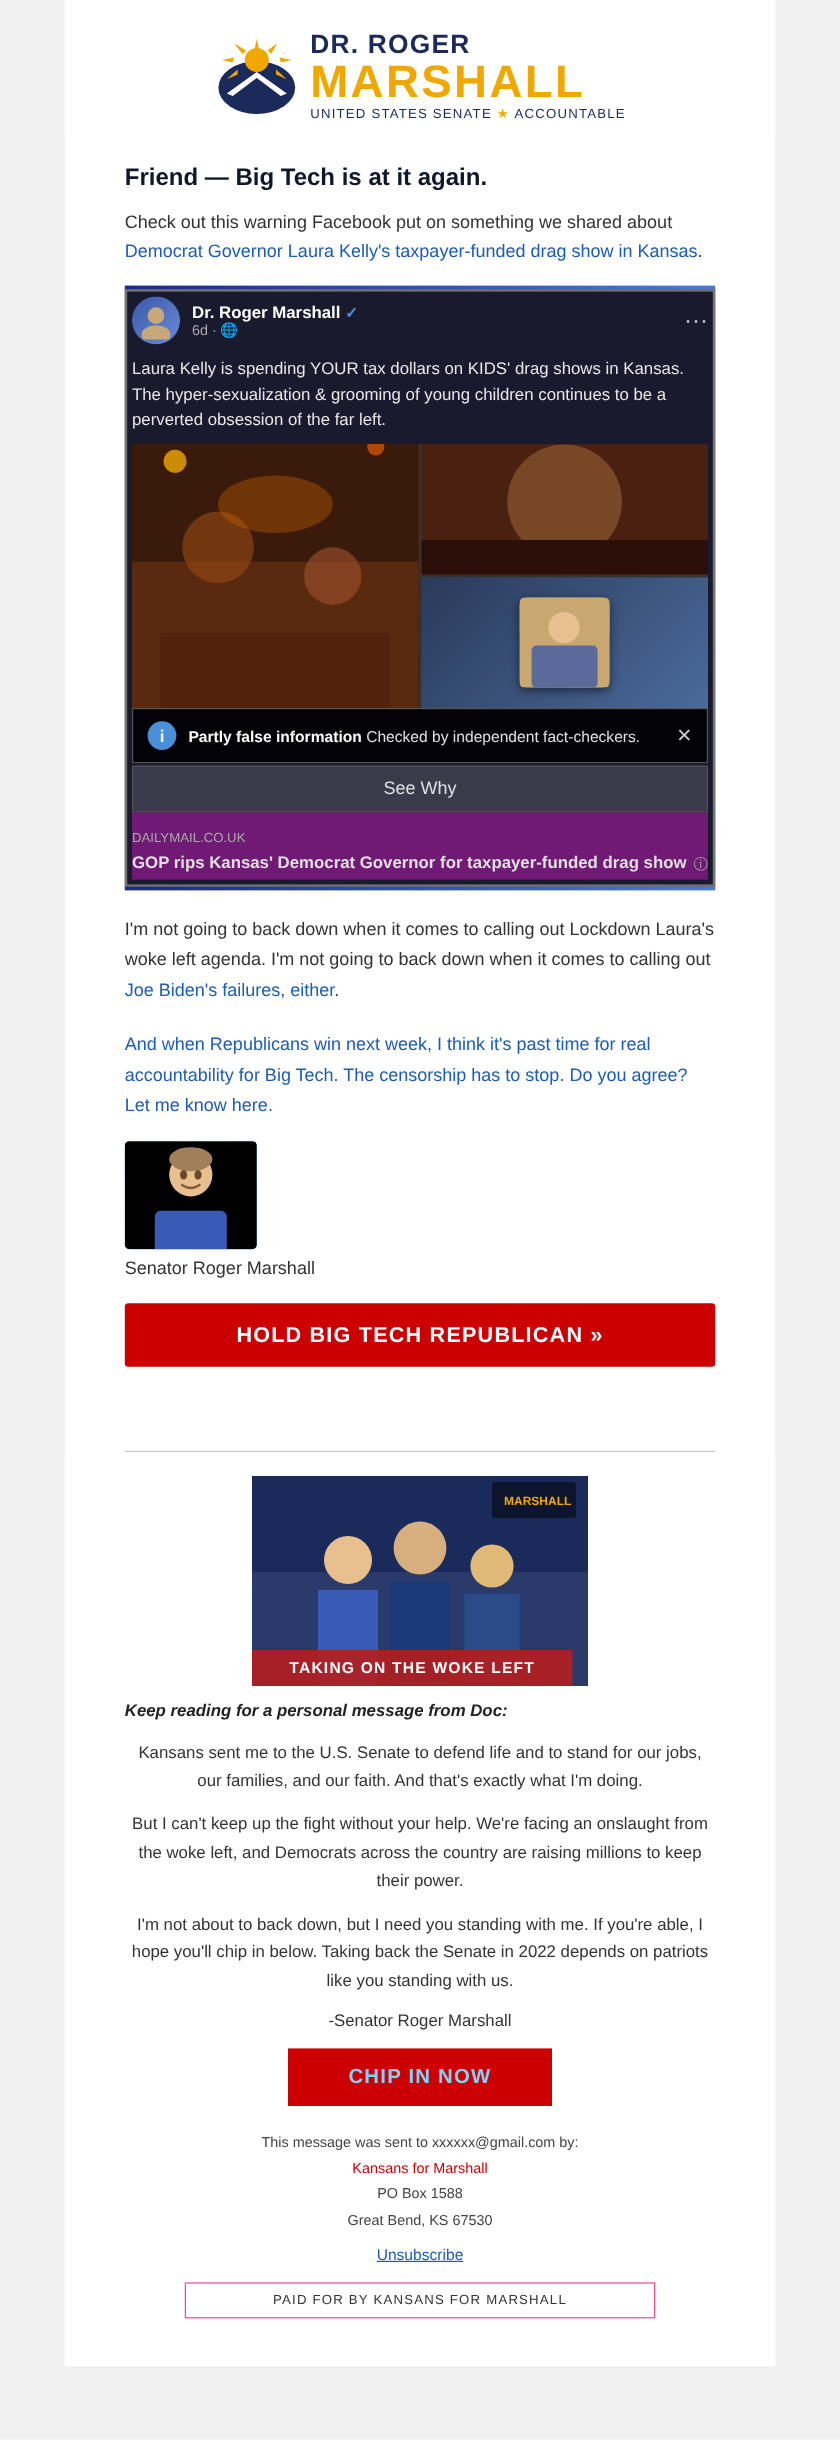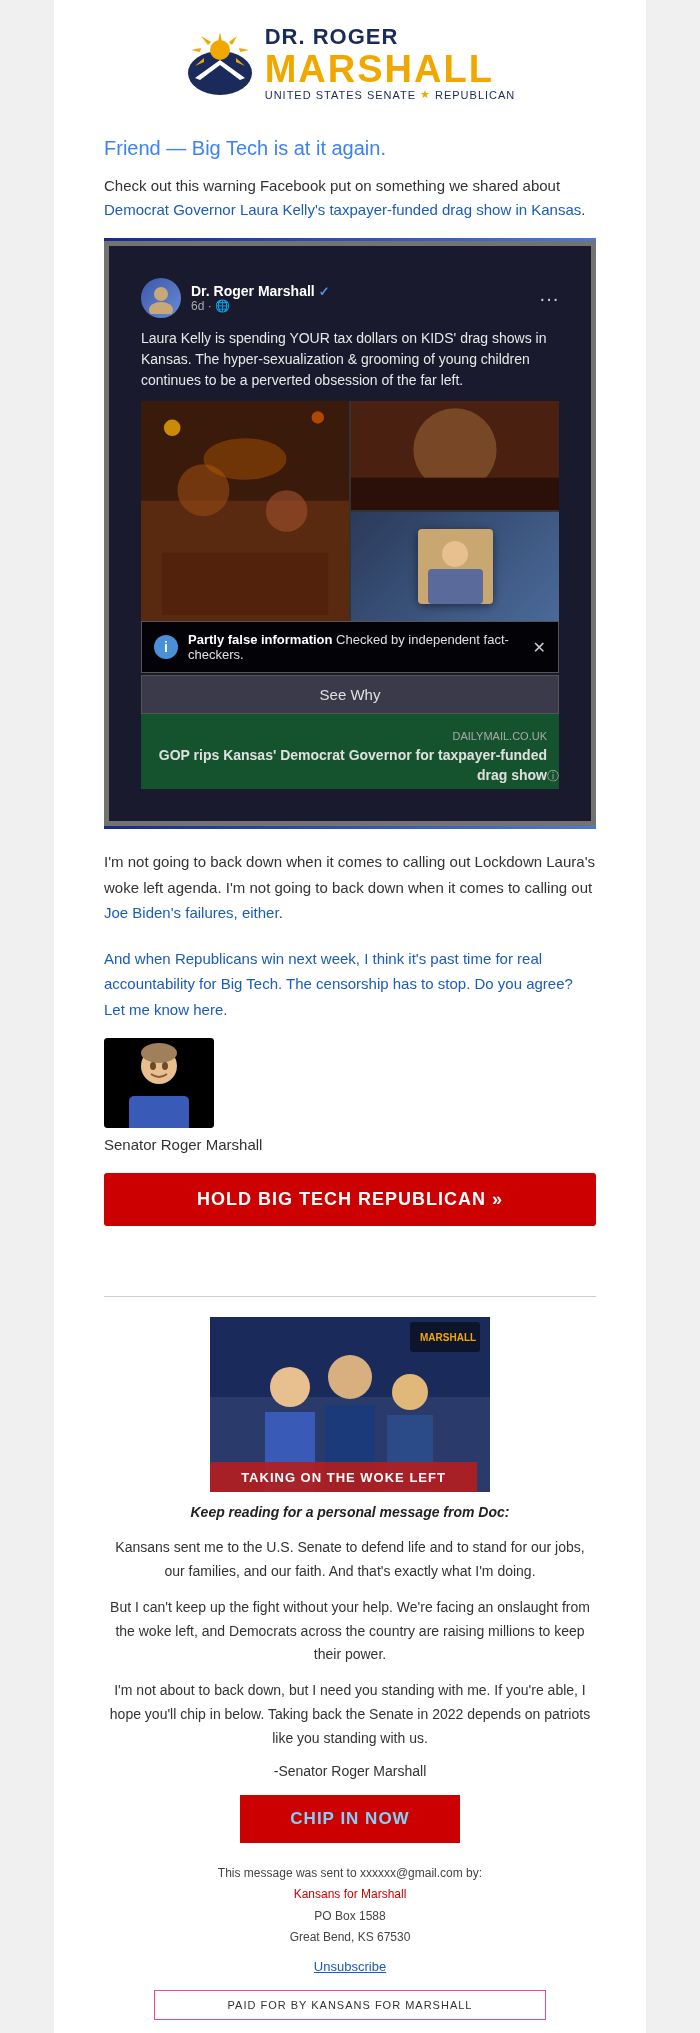--- a/index.html
+++ b/index.html
@@ -55,43 +55,43 @@
       gap: 4px;
     }
     .logo-subtitle .star {
       color: #f0a800;
     }
     .main-content {
       padding: 20px 50px;
     }
     .headline {
       font-size: 20px;
-      font-weight: normal;
-      color: #3b82f6;
+      font-weight: bold;
+      color: #0f172a;
       margin-bottom: 14px;
     }
     .intro-text {
       font-size: 15px;
       color: #333;
       line-height: 1.6;
       margin-bottom: 16px;
     }
     .intro-text a {
       color: #1a5cb8;
       text-decoration: none;
     }
     .blue-divider {
       height: 3px;
       background: linear-gradient(to right, #1a2a8a, #4a7ad4);
       margin-bottom: 0;
     }
     .facebook-post {
       background: #1a1a2e;
-      border: 5px solid #737373;
-      padding: 32px;
+      border: 2px solid #737373;
+      padding: 4px;
       margin-bottom: 0;
     }
     .fb-header {
       display: flex;
       align-items: center;
       justify-content: space-between;
       margin-bottom: 10px;
     }
     .fb-avatar {
       width: 40px;
@@ -213,23 +213,22 @@
       border: 1px solid #555;
       color: #e0e0e0;
       text-align: center;
       padding: 10px;
       font-size: 15px;
       cursor: pointer;
       width: 100%;
       margin-top: 2px;
     }
     .fb-link-preview {
-      background: #14532d;
+      background: #701a75;
       padding: 10px 0 4px;
-      text-align: right;
     }
     .fb-link-source {
       color: #aaa;
       font-size: 11px;
       text-transform: uppercase;
       margin-bottom: 4px;
     }
     .fb-link-title {
       color: #e0e0e0;
       font-size: 14px;
@@ -325,21 +324,21 @@
       padding: 6px 10px;
       text-align: center;
     }
     .marshall-img-text {
       color: #fff;
       font-size: 13px;
       font-weight: bold;
       letter-spacing: 1px;
     }
     .personal-msg-label {
-      text-align: center;
+      text-align: left;
       font-size: 14px;
       font-weight: bold;
       font-style: italic;
       color: #222;
       margin-bottom: 16px;
     }
     .personal-msg-text {
       font-size: 14px;
       color: #333;
       line-height: 1.7;
@@ -421,21 +420,21 @@
 
         <path d="M10 50 L35 32 L60 50 L55 52 L35 37 L15 52 Z" fill="white"></path>
       </svg>
 
       <div class="logo-text-block">
         <div class="logo-dr-roger">DR. ROGER</div>
         <div class="logo-marshall">MARSHALL</div>
         <div class="logo-subtitle">
           <span>UNITED STATES SENATE</span>
           <span class="star">★</span>
-          <span>REPUBLICAN</span>
+          <span>ACCOUNTABLE</span>
         </div>
       </div>
     </div>
   </div>
 
   <div class="main-content">
 
     <h2 class="headline">Friend — Big Tech is at it again.</h2>
 
     <p class="intro-text">

